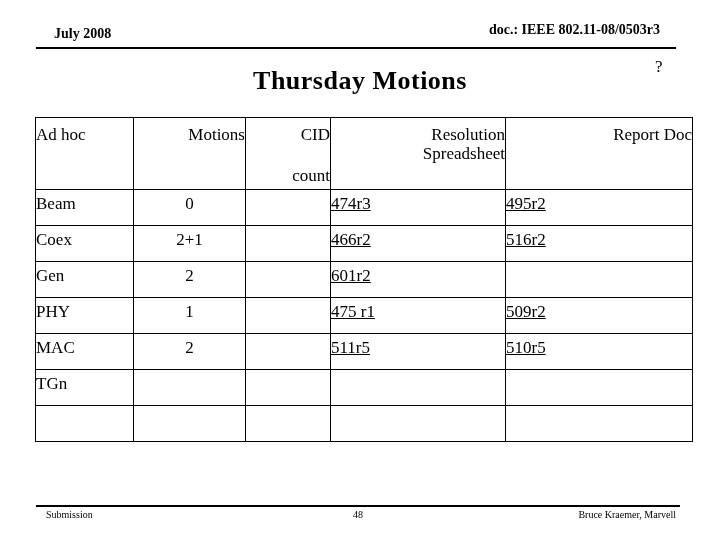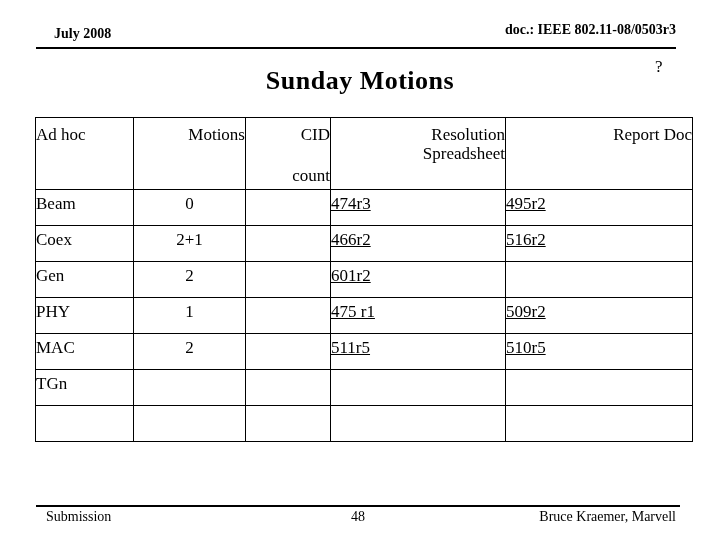--- a/index.html
+++ b/index.html
@@ -31,21 +31,21 @@
     position: absolute;
     left: 18px;
     top: 0px;
     font-size: 14px;
     font-weight: bold;
     letter-spacing: 0px;
     white-space: nowrap;
   }
   .hdr-right {
     position: absolute;
-    right: 0px;
+    right: 16px;
     top: -4px;
     font-size: 14px;
     font-weight: bold;
     white-space: nowrap;
   }
   #header-rule {
     position: absolute;
     left: 36px;
     top: 47px;
     width: 640px;
@@ -146,21 +146,21 @@
     width: 644px;
     height: 0;
     border-top: 2px solid #000;
   }
   #slide-footer {
     position: absolute;
     left: 36px;
     top: 509px;
     width: 644px;
     height: 18px;
-    font-size: 14px;
+    font-size: 10px;
   }
   .ftr-left {
     position: absolute;
     left: 10px;
     top: 0;
     white-space: nowrap;
   }
   .ftr-center {
     position: absolute;
     left: 0;
@@ -179,21 +179,21 @@
 <body>
 
 <div id="slide">
 
   <div id="slide-header">
     <div class="hdr-left">July 2008</div>
     <div class="hdr-right">doc.: IEEE 802.11-08/0503r3</div>
   </div>
   <div id="header-rule"></div>
 
-  <div id="slide-title">Sunday Motions</div>
+  <div id="slide-title">Thursday Motions</div>
 
   <div id="question-mark">?</div>
 
   <table id="motions-table">
     <colgroup>
       <col class="col-adhoc">
       <col class="col-motions">
       <col class="col-cid">
       <col class="col-res">
       <col class="col-report">

